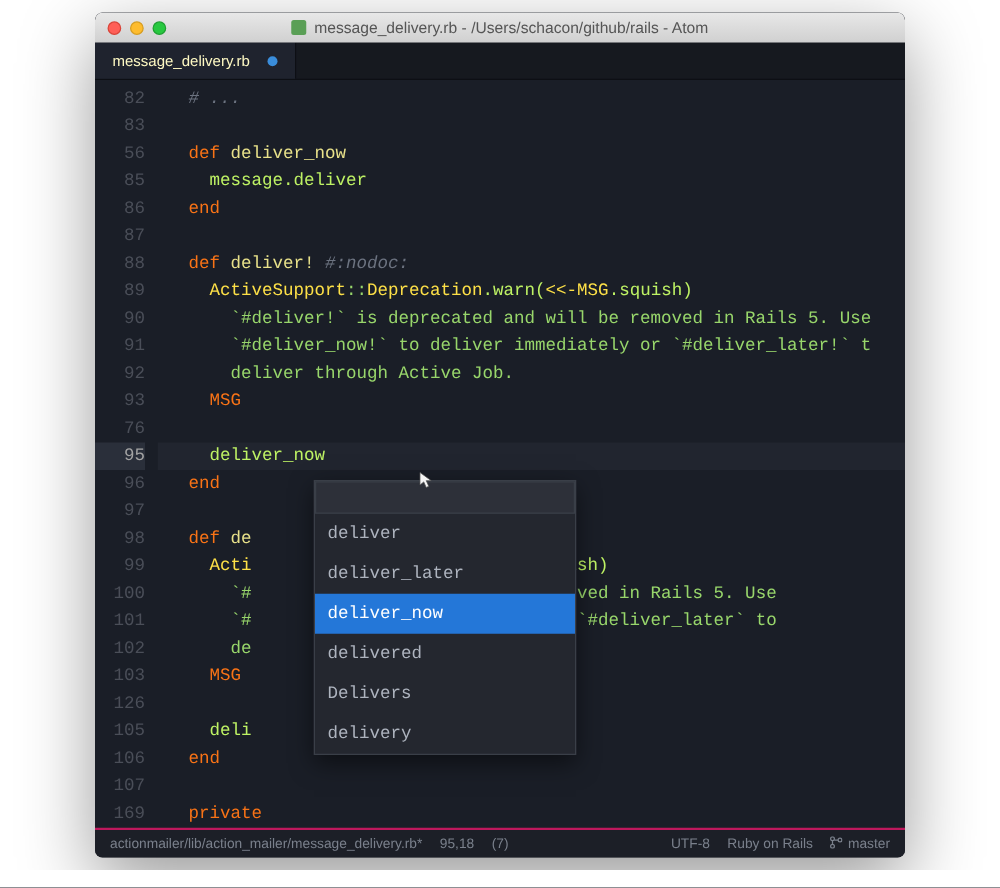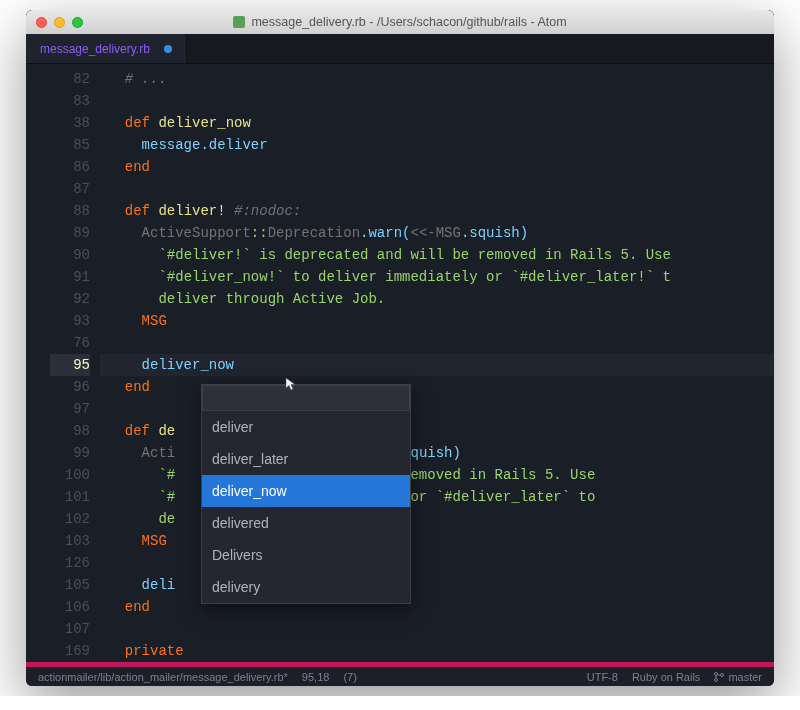--- a/index.html
+++ b/index.html
@@ -5,21 +5,21 @@
     * { margin: 0; padding: 0; box-sizing: border-box; }
     body {
       font-family: -apple-system, BlinkMacSystemFont, "Segoe UI", sans-serif;
       background: #fff;
       display: flex;
       align-items: flex-start;
       justify-content: center;
       padding: 10px;
     }
     .window {
-      width: 748px;
+      width: 648px;
       background: #1a1e27;
       border-radius: 6px;
       box-shadow: 0 20px 60px rgba(0,0,0,0.4);
       overflow: hidden;
     }
     .titlebar {
       height: 24px;
       background: linear-gradient(#e8e8e8, #d0d0d0);
       display: flex;
       align-items: center;
@@ -42,56 +42,55 @@
       height: 30px;
       border-bottom: 1px solid #0d0f14;
     }
     .tab {
       padding: 0 14px;
       height: 100%;
       display: flex;
       align-items: center;
       gap: 14px;
       background: #1f232e;
-      color: #8b5cf6;
+      color: #fef9c3;
       font-size: 12px;
       border-right: 1px solid #0d0f14;
       cursor: pointer;
     }
     .tab-close { width:8px; height:8px; border-radius:50%; background:#3a8ddb; }
     .editor {
       background: #1a1e27;
       display: flex;
       font-family: Menlo, Monaco, "Courier New", monospace;
       font-size: 14px;
       line-height: 22px;
       position: relative;
       overflow: hidden;
-      padding-left: 24px;
     }
     .gutter {
       width: 50px;
       text-align: right;
       padding-right: 10px;
       color: #4a4e58;
       user-select: none;
       padding-top: 4px;
     }
     .gutter .ln { height:22px; }
-    .gutter .current { color: #fef9c3; background: #2a2f3a; }
+    .gutter .current { color: #a3a3a3; background: #2a2f3a; }
     .code { flex:1; padding-top:4px; white-space: pre; color: #c8ccd4; overflow:hidden; }
     .code .line { height:22px; padding-left:8px; }
     .code .current { background: #21252f; }
     .c-keyword { color: #f97316; }
     .c-def { color: #e8e18a; }
     .c-comment { color: #6c7380; font-style: italic; }
-    .c-const { color: #737373; }
+    .c-const { color: #fde047; }
     .c-punc { color: #98d66b; }
     .c-string { color: #98d66b; text-align: center; }
-    .c-method { color: #7dd3fc; }
+    .c-method { color: #bef264; }
     .autocomplete {
       position: absolute;
       left: 175px;
       top: 320px;
       width: 210px;
       background: #24272f;
       border: 1px solid #3a3f48;
       box-shadow: 0 6px 18px rgba(0,0,0,0.5);
       z-index: 10;
     }
@@ -104,32 +103,32 @@
       color: #c8ccd4;
       font-family: inherit;
       font-size: 13px;
       outline: none;
     }
     .ac-list { list-style:none; }
     .ac-item {
       padding: 5px 10px;
       color: #aeb4bf;
       font-size: 14px;
-      font-family: Liberation Sans, sans-serif;
+      font-family: Liberation Mono, monospace;
       cursor: pointer;
     }
     .ac-item.selected { background: #2477d8; color: #fff; }
     .cursor-ptr {
       position:absolute; left: 259px; top: 313px; width:12px; height:14px;
       z-index:11; pointer-events:none; color:#777;
     }
     .statusbar {
       height: 24px;
       background: #1c1f27;
-      border-top: 5px solid #be185d;
+      border-top: 2px solid #be185d;
       display: flex;
       align-items: center;
       padding: 0 12px;
       font-size: 11px;
       color: #7a808c;
       gap: 14px;
     }
     .statusbar .spacer { flex:1; }
     .git-icon { display:inline-block; width:10px; height:10px; margin-right:4px; vertical-align:-1px; }
   </style>
@@ -153,21 +152,21 @@
     <div class="tab">
       <span>message_delivery.rb</span>
       <span class="tab-close"></span>
     </div>
   </div>
 
   <div class="editor">
     <div class="gutter" id="gutter">
         <div class="ln">82</div>
         <div class="ln">83</div>
-        <div class="ln">38</div>
+        <div class="ln">56</div>
         <div class="ln">85</div>
         <div class="ln">86</div>
         <div class="ln">87</div>
         <div class="ln">88</div>
         <div class="ln">89</div>
         <div class="ln">90</div>
         <div class="ln">91</div>
         <div class="ln">92</div>
         <div class="ln">93</div>
         <div class="ln">76</div>

